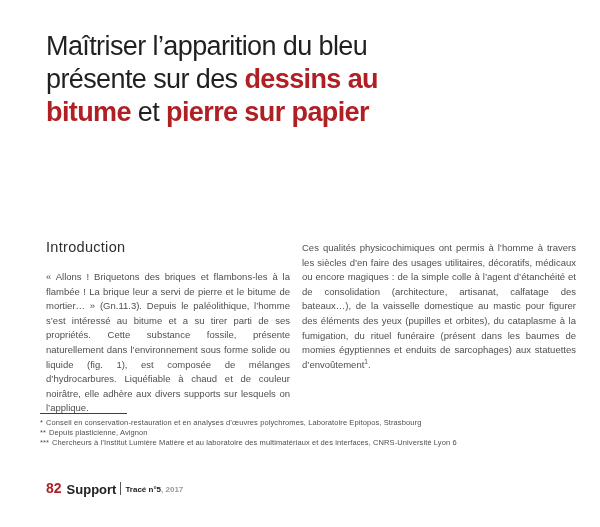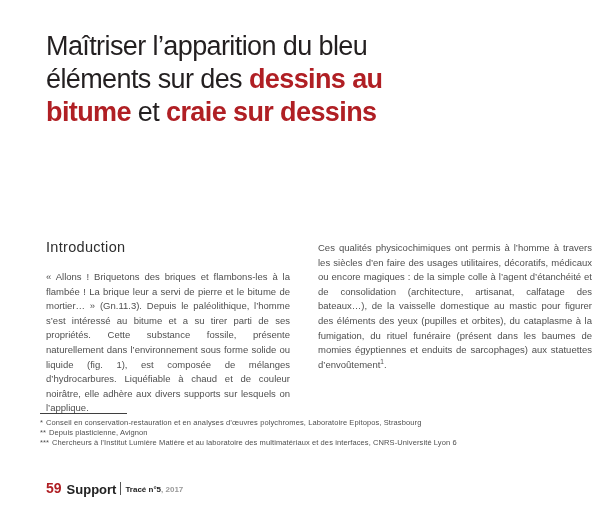--- a/index.html
+++ b/index.html
@@ -46,21 +46,21 @@
     letter-spacing: -0.1px;
   }
   .authors-line2 { margin-top: 11px; }
 
   
   .columns {
     position: absolute; left: 46px; top: 238px;
     width: 546px;
     display: flex;
   }
-  .col-left { width: 244px; margin-right: 28px; }
+  .col-left { width: 244px; margin-right: 12px; }
   .col-right { width: 274px; padding-top: 3px; }
   .section-heading {
     font-size: 14.5px; line-height: 18px;
     font-weight: 400;
     color: #2e2e2e;
     letter-spacing: 0.3px;
     margin-bottom: 14px;
   }
   .body-text {
     font-size: 9.5px; line-height: 14.6px;
@@ -121,22 +121,22 @@
     font-weight: 700; color: #999999;
   }
 </style>
 </head>
 <body>
 
 <div class="page">
 
   <h1 class="article-title">
     <span class="t-line"><span>Maîtriser l’apparition du bleu</span></span>
-    <span class="t-line"><span>éléments sur des </span><span class="t-accent">dessins au</span></span>
-    <span class="t-line"><span class="t-accent">bitume</span><span> et </span><span class="t-accent">craie sur dessins</span></span>
+    <span class="t-line"><span>présente sur des </span><span class="t-accent">dessins au</span></span>
+    <span class="t-line"><span class="t-accent">bitume</span><span> et </span><span class="t-accent">pierre sur papier</span></span>
   </h1>
 
 
   <div class="columns">
     <div class="col-left">
       <h2 class="section-heading">Introduction</h2>
       <p class="body-text">« Allons ! Briquetons des briques et flambons-les à la flambée ! La brique leur a servi de pierre et le bitume de mortier… » (Gn.11.3). Depuis le paléolithique, l’homme s’est intéressé au bitume et a su tirer parti de ses propriétés. Cette substance fossile, présente naturellement dans l’environnement sous forme solide ou liquide (fig. 1), est composée de mélanges d’hydrocarbures. Liquéfiable à chaud et de couleur noirâtre, elle adhère aux divers supports sur lesquels on l’applique.</p>
     </div>
     <div class="col-right">
       <p class="body-text"><span>Ces qualités physicochimiques ont permis à l’homme à travers les siècles d’en faire des usages utilitaires, décoratifs, médicaux ou encore magiques : de la simple colle à l’agent d’étanchéité et de consolidation (architecture, artisanat, calfatage des bateaux…), de la vaisselle domestique au mastic pour figurer des éléments des yeux (pupilles et orbites), du cataplasme à la fumigation, du rituel funéraire (présent dans les baumes de momies égyptiennes et enduits de sarcophages) aux statuettes d’envoûtement</span><sup>1</sup><span>.</span></p>
@@ -144,20 +144,20 @@
   </div>
 
   <div class="footnotes">
     <div class="fn-rule"></div>
     <div class="fn-line"><span class="fn-marker">*</span><span>Conseil en conservation-restauration et en analyses d’œuvres polychromes, Laboratoire Epitopos, Strasbourg</span></div>
     <div class="fn-line"><span class="fn-marker">**</span><span>Depuis plasticienne, Avignon</span></div>
     <div class="fn-line"><span class="fn-marker">***</span><span>Chercheurs à l’Institut Lumière Matière et au laboratoire des multimatériaux et des interfaces, CNRS-Université Lyon 6</span></div>
   </div>
 
   <div class="footer">
-    <span class="page-num">59</span>
+    <span class="page-num">82</span>
     <span class="journal">Support</span>
     <span class="footer-divider"></span>
     <span class="issue">Tracé n°5</span>
     <span class="year">, 2017</span>
   </div>
 
 </div>
 
 </body></html>

